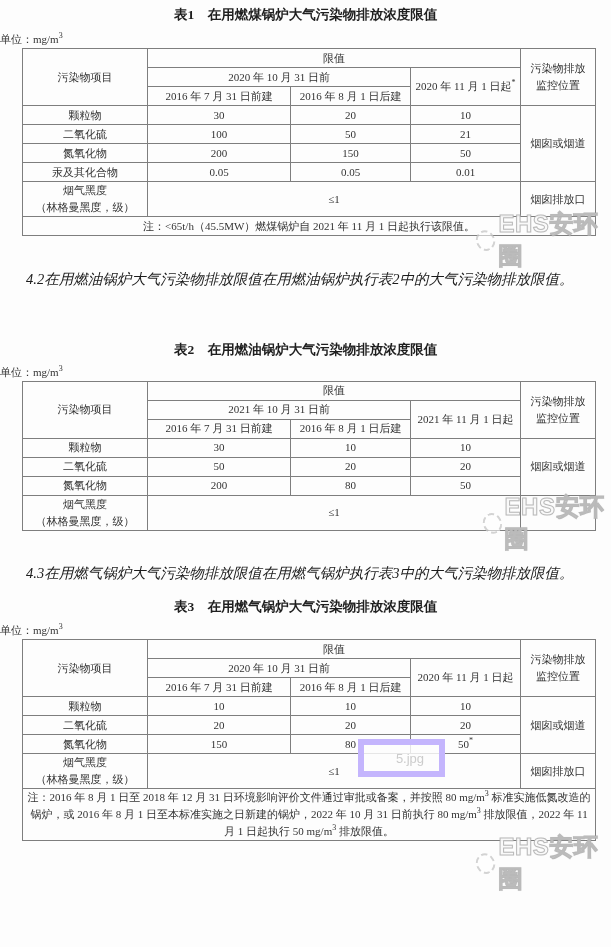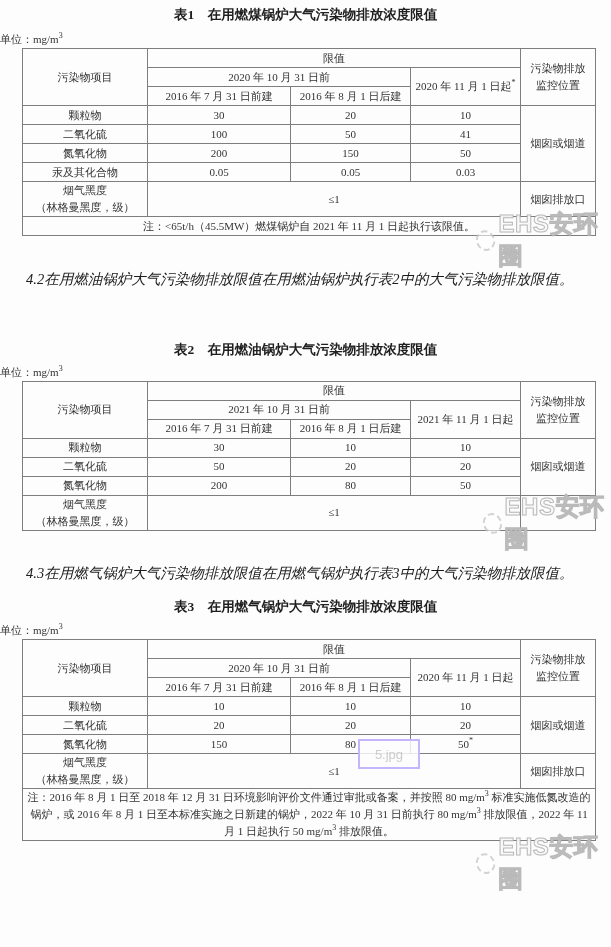--- a/index.html
+++ b/index.html
@@ -44,23 +44,23 @@
   .wm-logo {
     width:21px; height:21px; box-sizing:border-box; border-radius:50%;
     border:2px dashed rgba(175,175,175,0.55); background:rgba(255,255,255,0.55);
     transform:rotate(-25deg);
   }
   .wm1 { left:476px; top:208px; }
   .wm2 { left:483px; top:491px; }
   .wm3 { left:476px; top:831px; }
   .img-placeholder {
     position:absolute; left:358px; top:739px; width:58px; height:26px; z-index:4;
-    border:2px solid #c4b5fd; background:rgba(252,252,252,0.82);
+    border:6px solid #c4b5fd; background:rgba(252,252,252,0.82);
     color:#cccccc; font-family:"Liberation Sans","DejaVu Sans",sans-serif;
-    font-size:13px; display:flex; align-items:center; justify-content:center;
+    font-size:13px; display:flex; align-items:center; justify-content:center;padding-left:17px;
   }
 </style>
 </head>
 <body>
 
 <div class="page">
 
   <div class="tbl-title t1-title">表1　在用燃煤锅炉大气污染物排放浓度限值</div>
   <div class="unit-line u1">
     <span>单位：mg/m</span><sup>3</sup>
@@ -96,33 +96,33 @@
         <td>颗粒物</td>
         <td>30</td>
         <td>20</td>
         <td>10</td>
         <td rowspan="4">烟囱或烟道</td>
       </tr>
       <tr>
         <td>二氧化硫</td>
         <td>100</td>
         <td>50</td>
-        <td>41</td>
+        <td>21</td>
       </tr>
       <tr>
         <td>氮氧化物</td>
         <td>200</td>
         <td>150</td>
         <td>50</td>
       </tr>
       <tr>
         <td>汞及其化合物</td>
         <td>0.05</td>
         <td>0.05</td>
-        <td>0.03</td>
+        <td>0.01</td>
       </tr>
       <tr>
         <td>
           <span class="blk">烟气黑度</span>
           <span class="blk">（林格曼黑度，级）</span>
         </td>
         <td colspan="3">≤1</td>
         <td>烟囱排放口</td>
       </tr>
       <tr>

